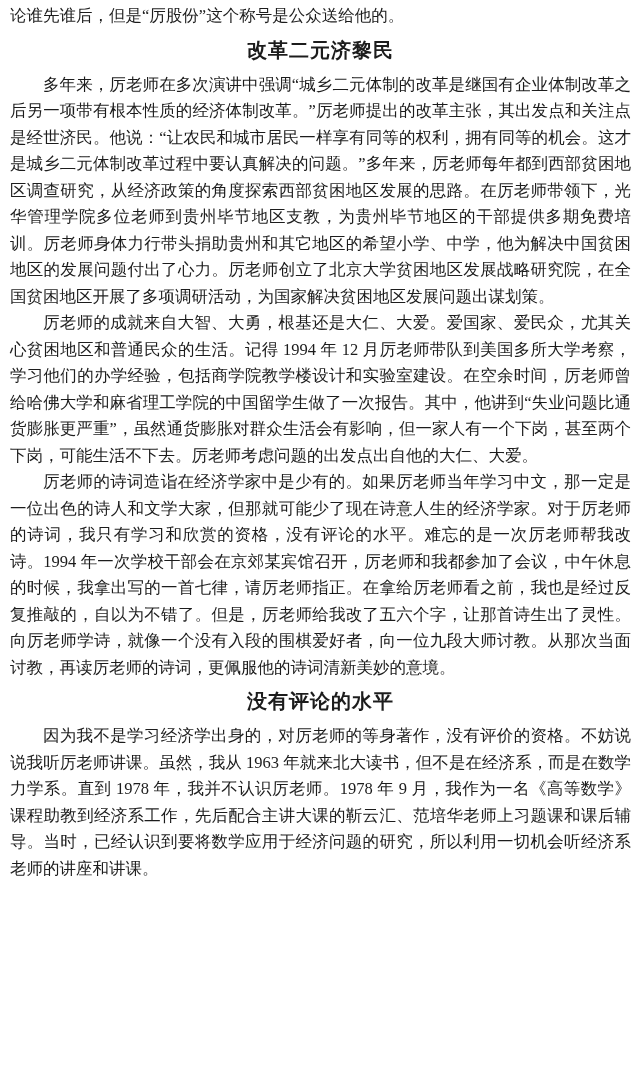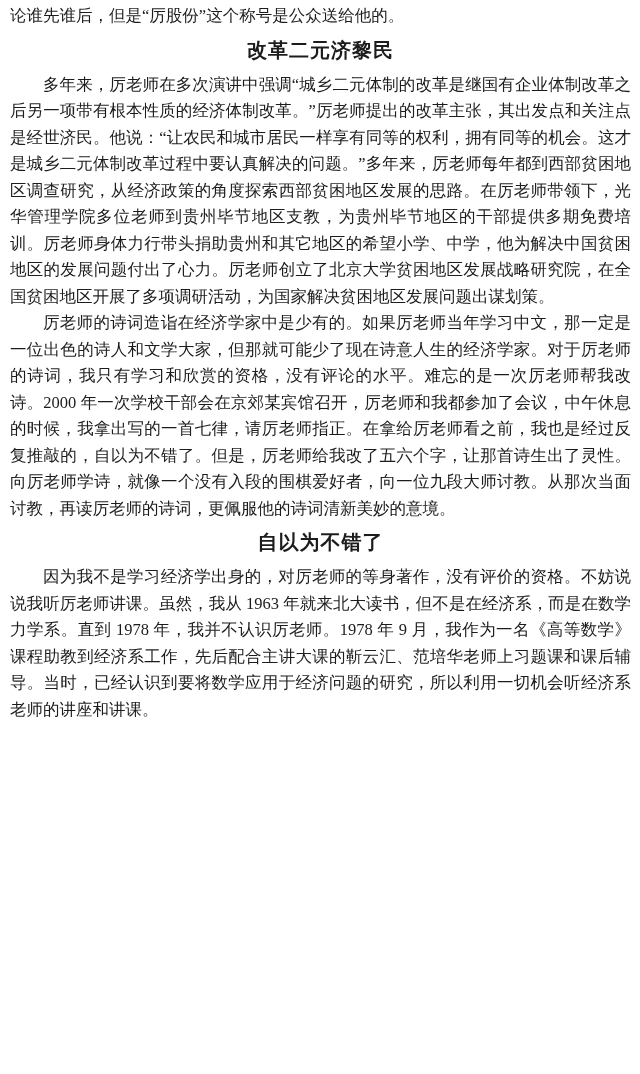--- a/index.html
+++ b/index.html
@@ -43,21 +43,22 @@
 
 <div class="page">
 
   <p class="para">论谁先谁后，但是“厉股份”这个称号是公众送给他的。</p>
 
 
   <h2 class="section-heading">改革二元济黎民</h2>
 
   <p class="para indent">多年来，厉老师在多次演讲中强调“城乡二元体制的改革是继国有企业体制改革之后另一项带有根本性质的经济体制改革。”厉老师提出的改革主张，其出发点和关注点是经世济民。他说：“让农民和城市居民一样享有同等的权利，拥有同等的机会。这才是城乡二元体制改革过程中要认真解决的问题。”多年来，厉老师每年都到西部贫困地区调查研究，从经济政策的角度探索西部贫困地区发展的思路。在厉老师带领下，光华管理学院多位老师到贵州毕节地区支教，为贵州毕节地区的干部提供多期免费培训。厉老师身体力行带头捐助贵州和其它地区的希望小学、中学，他为解决中国贫困地区的发展问题付出了心力。厉老师创立了北京大学贫困地区发展战略研究院，在全国贫困地区开展了多项调研活动，为国家解决贫困地区发展问题出谋划策。</p>
 
+  <p class="para indent">厉老师的成就来自大智、大勇，根基还是大仁、大爱。爱国家、爱民众，尤其关心贫困地区和普通民众的生活。记得 1994 年 12 月厉老师带队到美国多所大学考察，学习他们的办学经验，包括商学院教学楼设计和实验室建设。在空余时间，厉老师曾给哈佛大学和麻省理工学院的中国留学生做了一次报告。其中，他讲到“失业问题比通货膨胀更严重”，虽然通货膨胀对群众生活会有影响，但一家人有一个下岗，甚至两个下岗，可能生活不下去。厉老师考虑问题的出发点出自他的大仁、大爱。</p>
 
 
-  <p class="para indent">厉老师的诗词造诣在经济学家中是少有的。如果厉老师当年学习中文，那一定是一位出色的诗人和文学大家，但那就可能少了现在诗意人生的经济学家。对于厉老师的诗词，我只有学习和欣赏的资格，没有评论的水平。难忘的是一次厉老师帮我改诗。2000 年一次学校干部会在京郊某宾馆召开，厉老师和我都参加了会议，中午休息的时候，我拿出写的一首七律，请厉老师指正。在拿给厉老师看之前，我也是经过反复推敲的，自以为不错了。但是，厉老师给我改了五六个字，让那首诗生出了灵性。向厉老师学诗，就像一个没有入段的围棋爱好者，向一位九段大师讨教。从那次当面讨教，再读厉老师的诗词，更佩服他的诗词清新美妙的意境。</p>
+  <p class="para indent">厉老师的诗词造诣在经济学家中是少有的。如果厉老师当年学习中文，那一定是一位出色的诗人和文学大家，但那就可能少了现在诗意人生的经济学家。对于厉老师的诗词，我只有学习和欣赏的资格，没有评论的水平。难忘的是一次厉老师帮我改诗。1994 年一次学校干部会在京郊某宾馆召开，厉老师和我都参加了会议，中午休息的时候，我拿出写的一首七律，请厉老师指正。在拿给厉老师看之前，我也是经过反复推敲的，自以为不错了。但是，厉老师给我改了五六个字，让那首诗生出了灵性。向厉老师学诗，就像一个没有入段的围棋爱好者，向一位九段大师讨教。从那次当面讨教，再读厉老师的诗词，更佩服他的诗词清新美妙的意境。</p>
 
-  <h2 class="section-heading">自以为不错了</h2>
+  <h2 class="section-heading">没有评论的水平</h2>
 
   <p class="para indent">因为我不是学习经济学出身的，对厉老师的等身著作，没有评价的资格。不妨说说我听厉老师讲课。虽然，我从 1963 年就来北大读书，但不是在经济系，而是在数学力学系。直到 1978 年，我并不认识厉老师。1978 年 9 月，我作为一名《高等数学》课程助教到经济系工作，先后配合主讲大课的靳云汇、范培华老师上习题课和课后辅导。当时，已经认识到要将数学应用于经济问题的研究，所以利用一切机会听经济系老师的讲座和讲课。</p>
 
 </div>
 
 </body></html>

